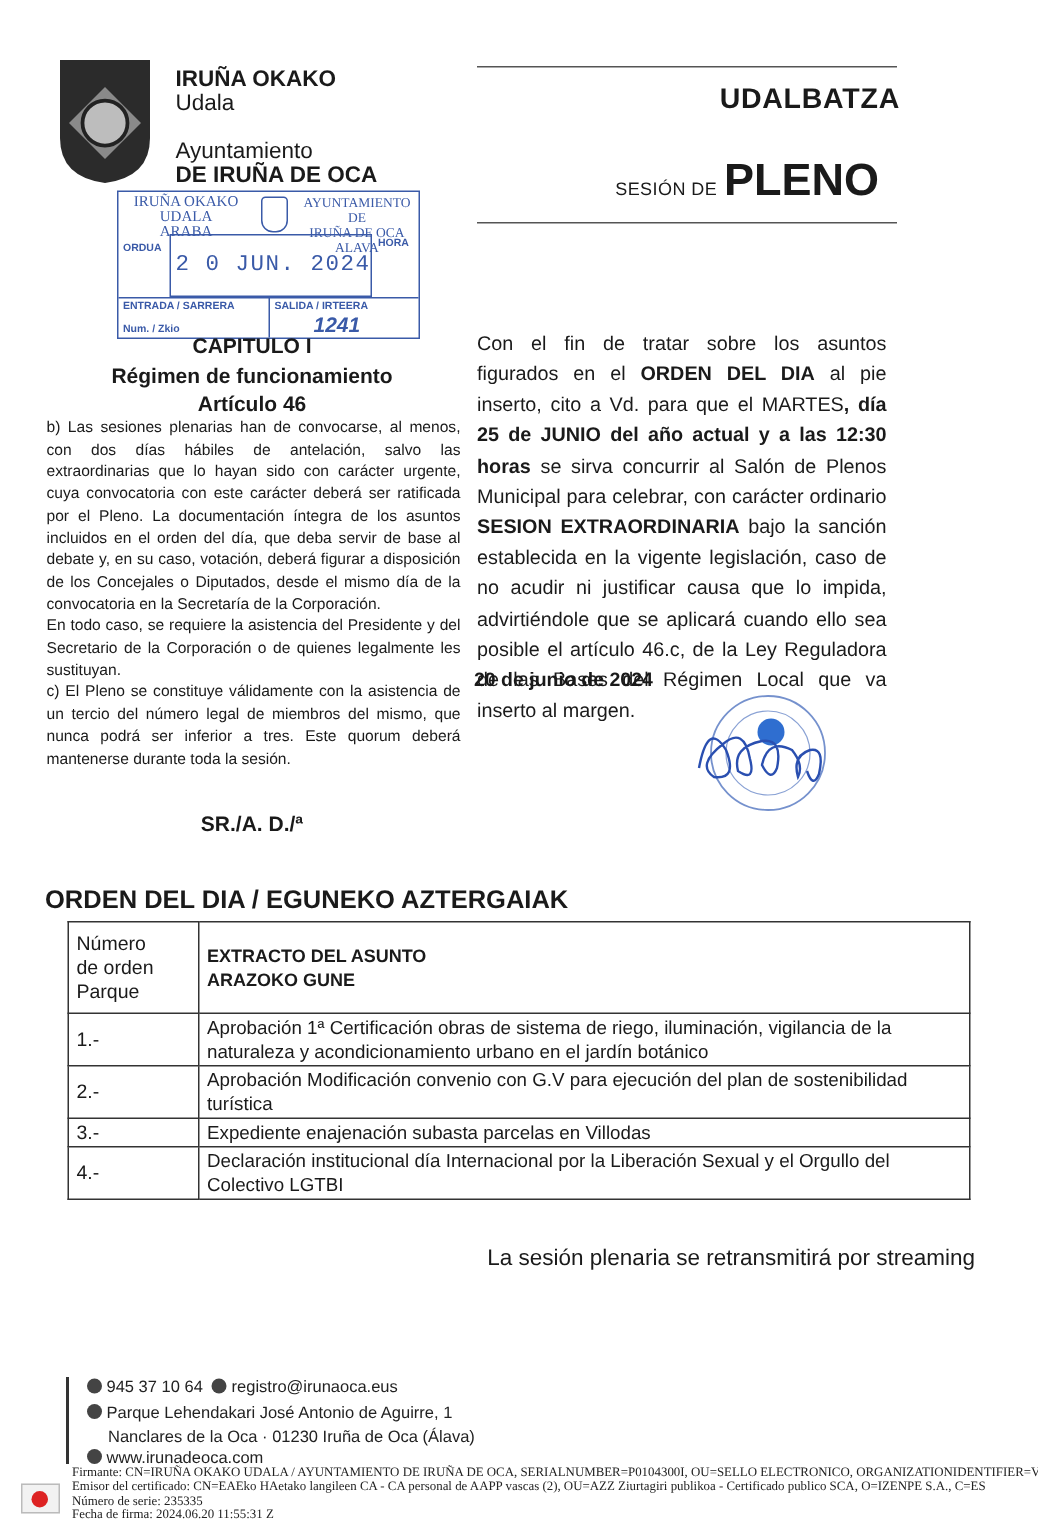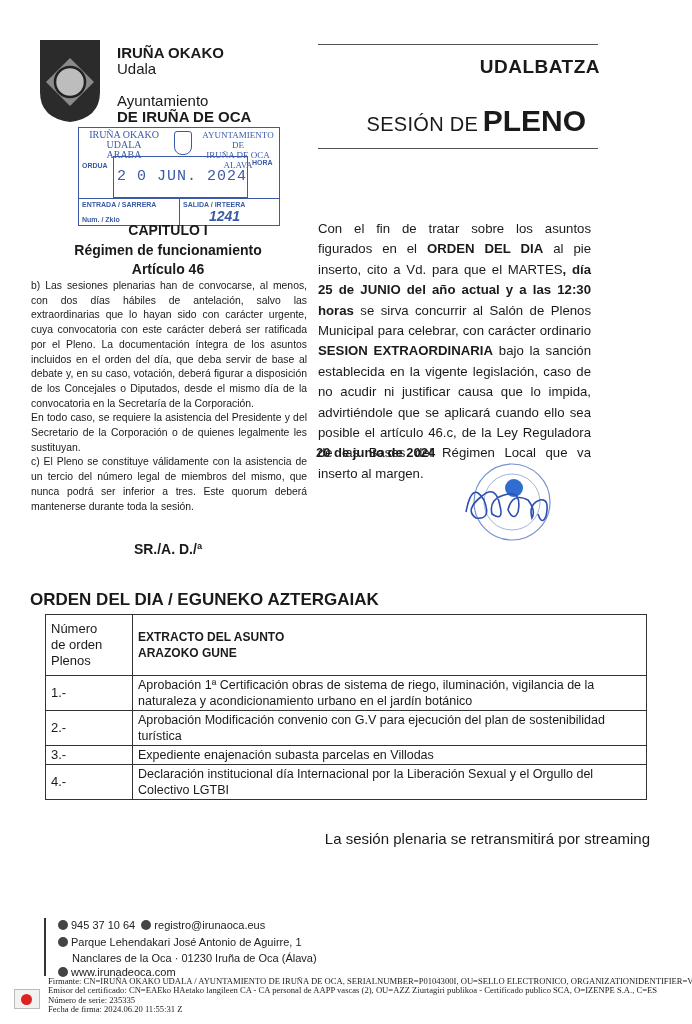--- a/index.html
+++ b/index.html
@@ -22,21 +22,21 @@
   .stamp .lbl { position: absolute; font-family: "Liberation Sans", sans-serif; font-size: 7px; font-weight: bold; }
   .stamp .datebox { position: absolute; left: 34px; top: 28px; width: 133px; height: 40px; border: 1.5px solid #3a5aa8; font-family: "Liberation Mono", monospace; font-size: 15px; text-align: right; line-height: 40px; letter-spacing: 1px; }
   .stamp .hline { position: absolute; left: 0; right: 0; top: 70px; border-top: 1px solid #3a5aa8; }
   .stamp .vline { position: absolute; left: 100px; top: 70px; bottom: 0; border-left: 1px solid #3a5aa8; }
   .stamp .num { position: absolute; left: 130px; top: 80px; font-size: 14px; font-style: italic; font-weight: bold; font-family: "Liberation Sans", sans-serif; }
 
   
   .rule { left: 318px; width: 280px; border-top: 1.5px solid #555; }
   .title1 { left: 330px; top: 56px; width: 270px; text-align: right; font-size: 19px; font-weight: bold; letter-spacing: 0.5px; }
   .title2 { left: 330px; top: 104px; width: 256px; text-align: right; white-space: nowrap; }
-  .title2 .small { font-size: 20px; letter-spacing: 0.3px; margin-left: 32px; }
+  .title2 .small { font-size: 12px; letter-spacing: 0.3px; margin-left: 32px; }
   .title2 .big { font-size: 30px; font-weight: bold; }
 
   
   .cap { left: 30px; width: 276px; text-align: center; font-weight: bold; font-size: 14px; }
   .leftbody { left: 31px; top: 279px; width: 276px; font-size: 10.4px; line-height: 14.7px; text-align: justify; }
   .leftbody p { margin: 0; }
   .sr { left: 30px; top: 541px; width: 276px; text-align: center; font-weight: bold; font-size: 14px; }
 
   
   .rightbody { left: 318px; top: 219px; width: 273px; font-size: 13.2px; line-height: 20.4px; text-align: justify; }
@@ -124,21 +124,21 @@
   <path d="M4 52 Q10 20 22 40 Q30 60 14 58 Q2 50 20 36 Q34 24 38 46 Q42 62 30 54 Q26 38 46 34 Q60 32 56 52 Q52 62 46 50 Q50 32 66 40 Q74 50 70 58 Q66 44 78 40 Q88 38 84 56 Q80 66 76 54" fill="none" stroke="#2a4fb0" stroke-width="1.6"></path>
 </svg>
 
 <div class="abs tbl-title">ORDEN DEL DIA / EGUNEKO AZTERGAIAK</div>
 <table class="orden">
   <tbody>
       <tr class="hdr">
     <td class="num">
       <div>Número</div>
       <div>de orden</div>
-      <div>Plenos</div>
+      <div>Parque</div>
     </td>
     <td class="c2">
       <div>EXTRACTO DEL ASUNTO</div>
       <div>ARAZOKO GUNE</div>
     </td>
   </tr>
   <tr>
     <td class="num">1.-</td>
     <td class="txt">Aprobación 1ª Certificación obras de sistema de riego, iluminación, vigilancia de la naturaleza y acondicionamiento urbano en el jardín botánico</td>
   </tr>

